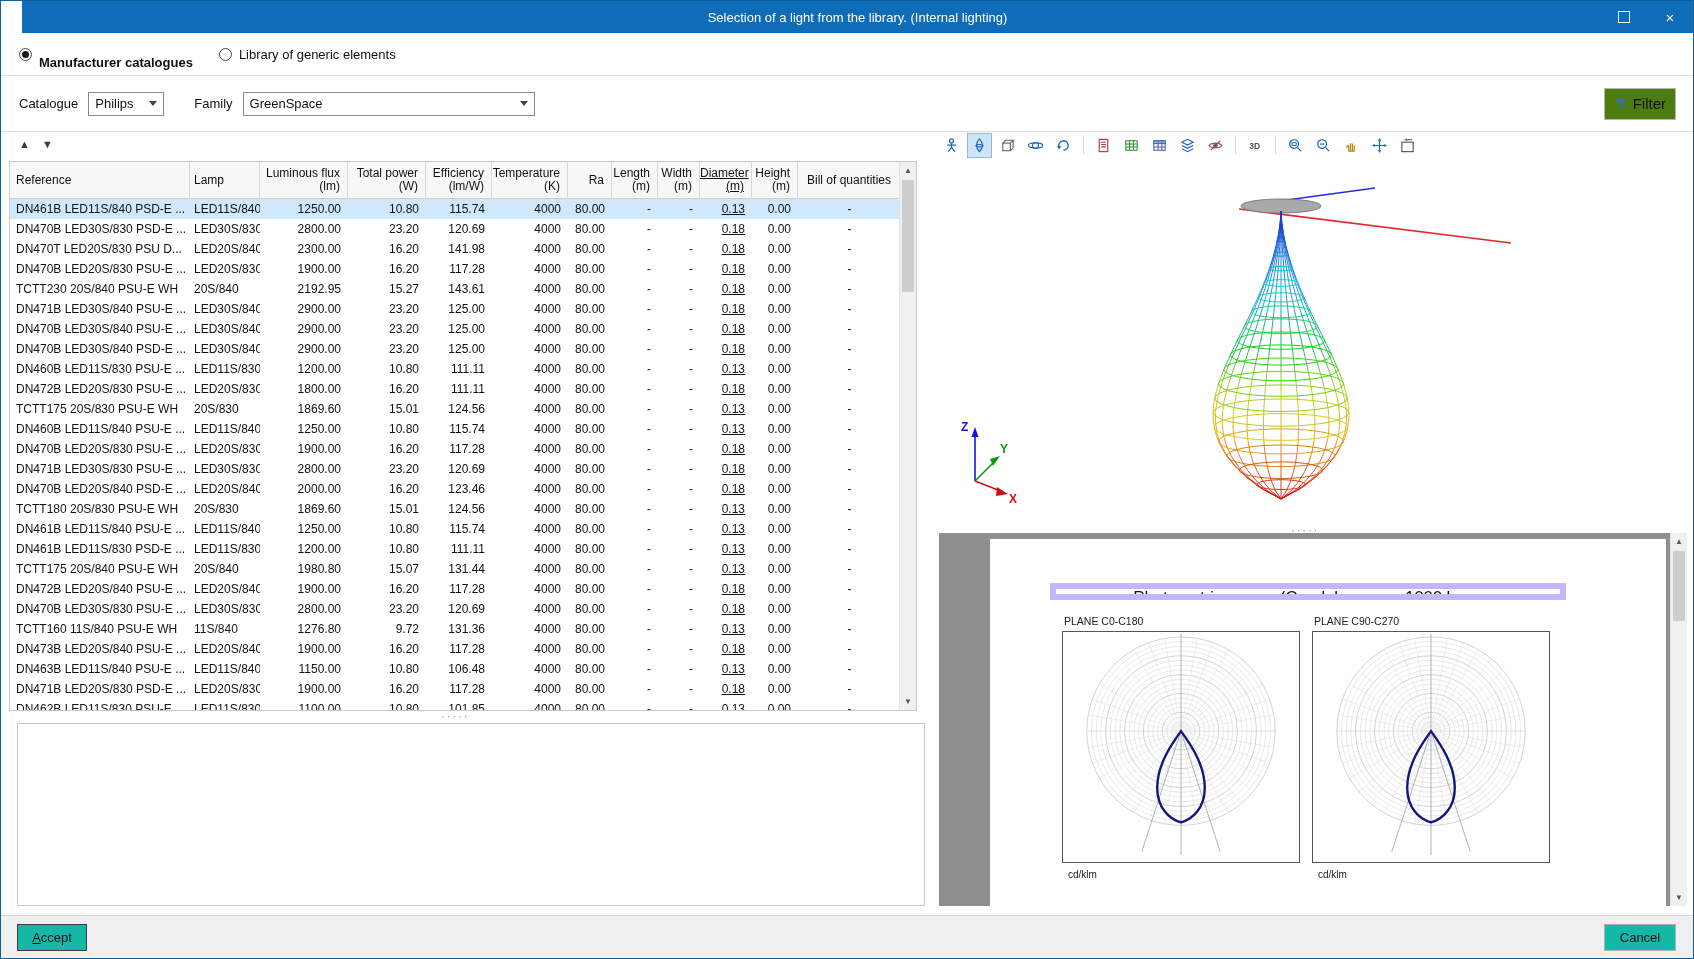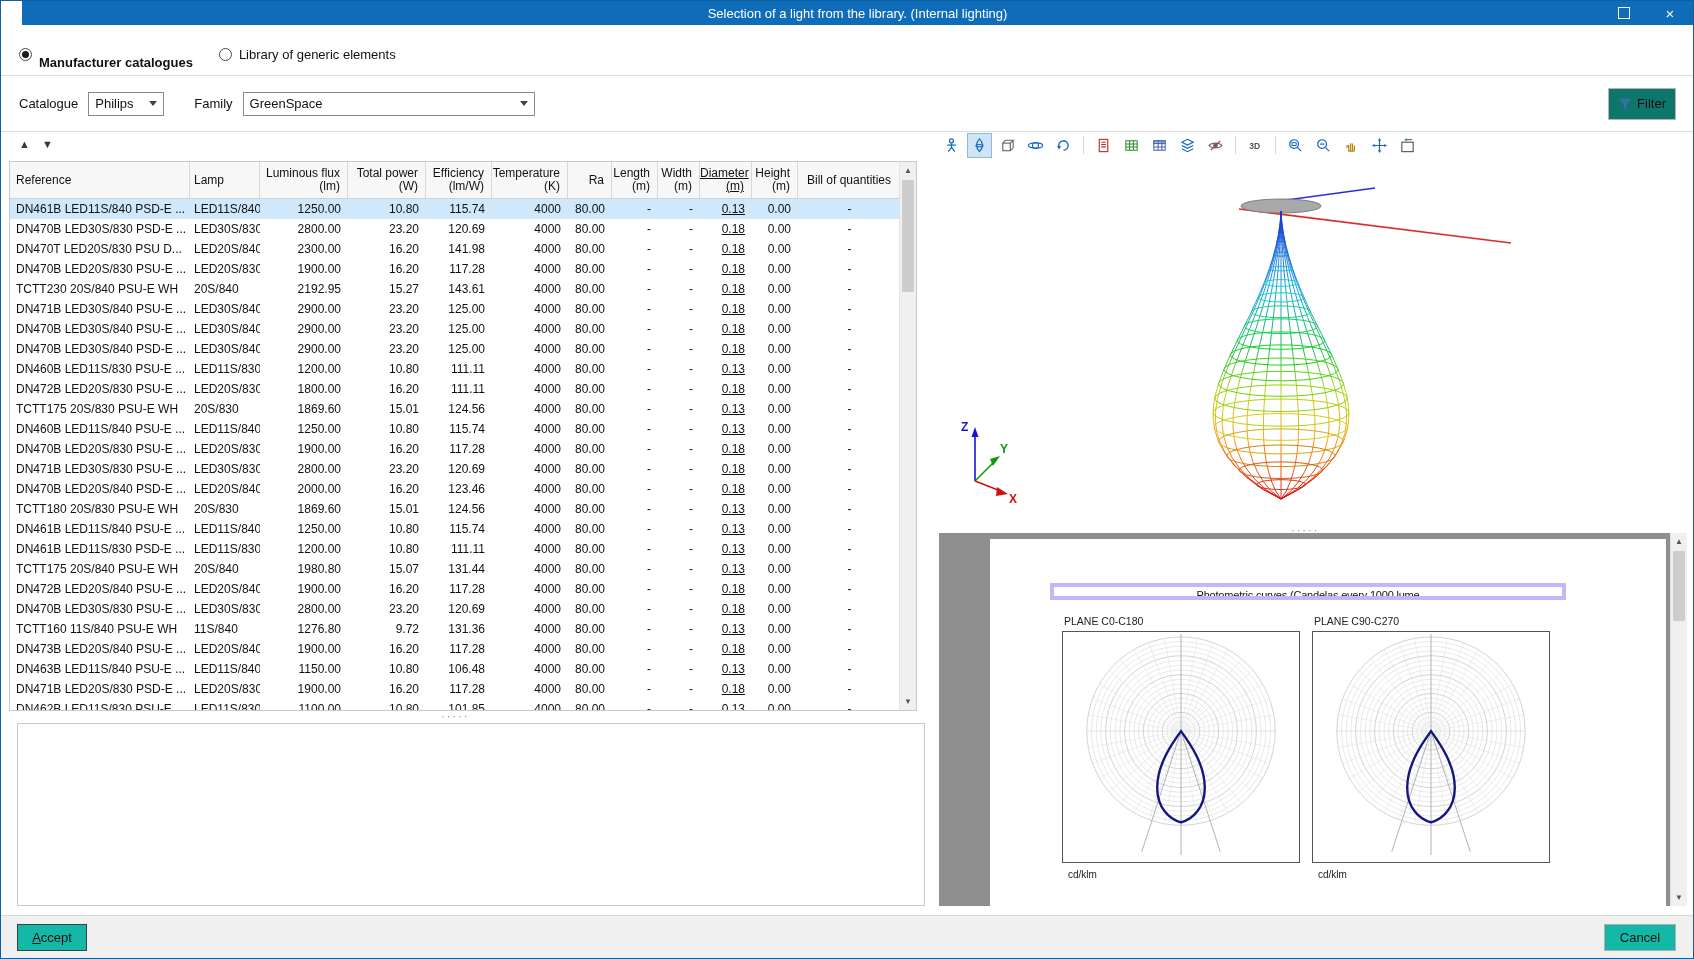--- a/index.html
+++ b/index.html
@@ -1,34 +1,34 @@
 <!DOCTYPE html>
 <html><head>
 <meta charset="utf-8">
 <style>
   html,body{margin:0;padding:0;background:#3a3a3a;font-family:"Liberation Sans",sans-serif;color:#111;}
   #window{position:relative;width:1694px;height:959px;background:#ffffff;border:1px solid #0d5f9f;box-sizing:border-box;overflow:hidden;}
   
-  .titlebar{position:absolute;left:0;top:0;right:0;height:24px;background:#0e6cb8;display:flex;align-items:center;margin-left:21px;}
+  .titlebar{position:absolute;left:0;top:0;right:0;height:32px;background:#0e6cb8;display:flex;align-items:center;margin-left:21px;}
   .titlebar .title{flex:1;text-align:center;color:#fff;font-size:13px;}
   .winbtn{width:46px;height:32px;display:flex;align-items:center;justify-content:center;color:#fff;font-size:15px;cursor:default;}
   .maxglyph{width:10px;height:10px;border:1px solid #fff;display:block;}
   
   .mode-row{position:absolute;left:0;top:32px;right:0;height:42px;background:#fff;display:flex;align-items:center;padding-left:18px;gap:26px;}
   .radio-item{display:flex;align-items:center;gap:7px;font-size:13px;}
   .radio{width:13px;height:13px;border:1px solid #4a4a4a;border-radius:50%;background:#fff;position:relative;box-sizing:border-box;}
   .radio.on::after{content:'';position:absolute;inset:2px;border-radius:50%;background:#1a1a1a;}
   .bold{font-weight:bold;margin-top:16px;}
   .sep{position:absolute;left:0;right:0;height:1px;background:#dcdcdc;}
   
   .filter-row{position:absolute;left:0;top:75px;right:0;height:55px;background:#fff;display:flex;align-items:center;padding:0 17px 0 18px;gap:10px;font-size:13px;}
   .selectbox{height:24px;border:1px solid #8a8a8a;background:#fff;display:flex;align-items:center;justify-content:space-between;padding:0 6px;box-sizing:border-box;font-size:13px;}
   .caret{width:0;height:0;border-left:4px solid transparent;border-right:4px solid transparent;border-top:5px solid #444;margin-left:8px;}
   .spacer{flex:1;}
-  .filter-btn{height:30px;border:1px solid #b5b5b5;background:#0f766e;display:flex;align-items:center;gap:5px;padding:0 9px;font-size:13px;}
+  .filter-btn{height:30px;border:1px solid #b5b5b5;background:#4d7c0f;display:flex;align-items:center;gap:5px;padding:0 9px;font-size:15px;}
   
   .sort-row{position:absolute;left:18px;top:136px;display:flex;gap:12px;}
   .tri{font-size:11px;color:#3a3a3a;cursor:default;line-height:14px;}
   
   .table-panel{position:absolute;left:8px;top:160px;width:908px;height:550px;border:1px solid #c9c9c9;background:#fff;box-sizing:border-box;overflow:hidden;}
   .thead{display:flex;height:36px;background:#f7f7f7;border-bottom:1px solid #cfcfcf;width:891px;}
   .th{display:flex;flex-direction:column;justify-content:center;font-size:12px;border-right:1px solid #d8d8d8;box-sizing:border-box;line-height:13px;overflow:hidden;white-space:nowrap;}
   .tbody{height:512px;overflow:hidden;width:891px;}
   .tr{display:flex;height:20px;align-items:center;background:#fff;}
   .tr.sel{background:#cfe8fc;}
@@ -56,21 +56,21 @@
   
   .rtoolbar{position:absolute;left:938px;top:130px;height:28px;display:flex;align-items:center;gap:3px;}
   .ticon{width:25px;height:25px;display:flex;align-items:center;justify-content:center;border:1px solid transparent;box-sizing:border-box;}
   .ticon.active{background:#cfe4f7;border:1px solid #8fb8dd;}
   .tsep{width:1px;height:18px;background:#d5d5d5;margin:0 4px;}
   
   .viewport3d{position:absolute;left:938px;top:158px;width:748px;height:368px;background:#fff;overflow:hidden;}
   
   .docview{position:absolute;left:938px;top:532px;width:748px;height:373px;background:#8f8f8f;overflow:hidden;}
   .docpage{position:absolute;left:51px;top:6px;width:676px;height:372px;background:#fff;}
-  .doc-titlebox{position:absolute;left:60px;top:44px;width:516px;height:17px;border:4px solid #c4b5fd;font-size:11px;text-align:center;line-height:17px;letter-spacing:-0.2px;box-sizing:border-box;overflow:hidden;white-space:nowrap;}
+  .doc-titlebox{position:absolute;left:60px;top:44px;width:516px;height:17px;border:6px solid #c4b5fd;font-size:17px;text-align:center;line-height:17px;letter-spacing:-0.2px;box-sizing:border-box;overflow:hidden;white-space:nowrap;}
   .chart-title{position:absolute;font-size:10.5px;color:#222;}
   .chart-box{position:absolute;width:238px;height:232px;border:1px solid #555;box-sizing:border-box;}
   .chart-unit{position:absolute;font-size:10px;color:#222;}
   
   .bottombar{position:absolute;left:0;right:0;top:914px;height:45px;background:#f0f0f0;border-top:1px solid #d9d9d9;}
   .btn{position:absolute;top:8px;height:27px;background:#14b8a6;font-size:13px;text-align:center;box-sizing:border-box;}
   .btn-accept{left:16px;width:70px;border:1px solid #3f3f3f;}
   .btn-cancel{right:17px;width:72px;border:1px solid #aeaeae;}
   .btn-label{display:block;line-height:25px;}
   .btn-accept .btn-label::first-letter{text-decoration:underline;}

